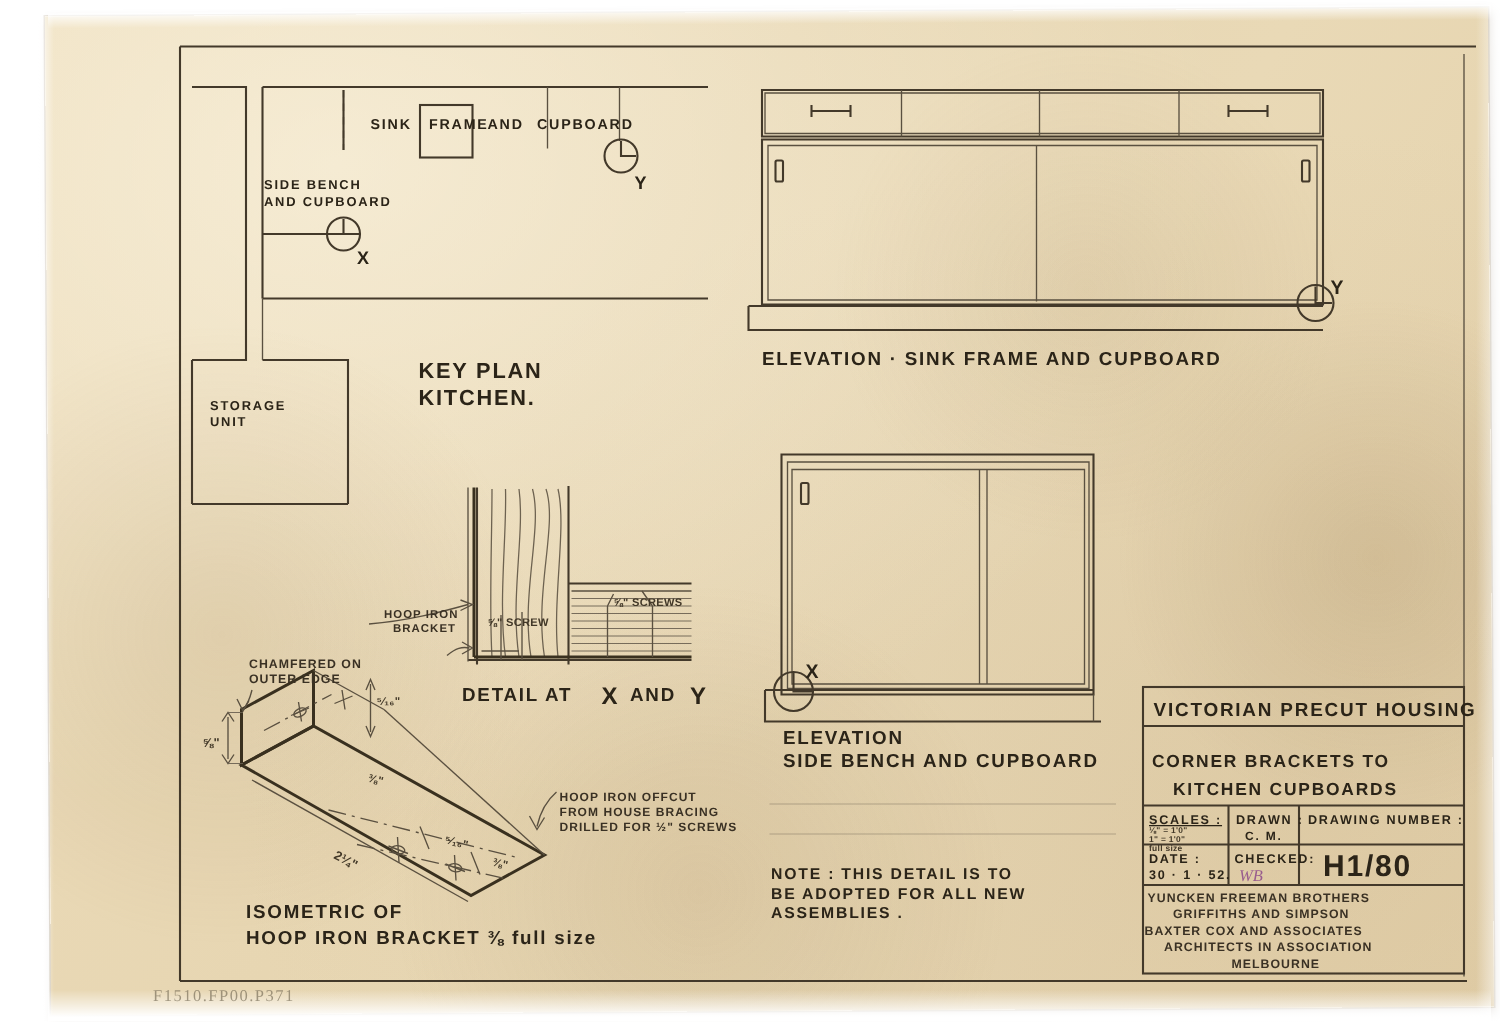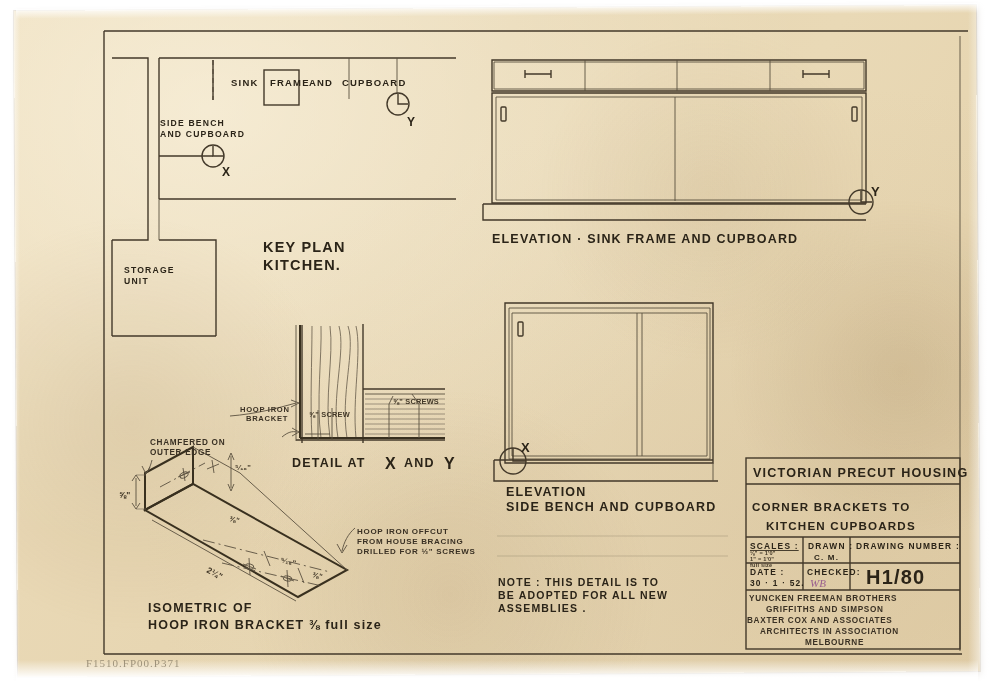--- a/index.html
+++ b/index.html
@@ -1,19 +1,19 @@
 <!DOCTYPE html>
 <html><head>
 <meta charset="utf-8">
 <style>
   html,body{margin:0;padding:0;background:#ffffff;}
   body{width:1000px;height:681px;position:relative;overflow:hidden;
        font-family:"Liberation Sans", sans-serif;}
 
-  #sheet{position:absolute;left:0;top:0;width:968px;height:681px;background:#ffffff;}
+  #sheet{position:absolute;left:16px;top:0;width:968px;height:681px;background:#ffffff;}
 
   
   .paper{
     position:absolute;left:16px;top:8px;width:962px;height:666px;
     background:
       radial-gradient(ellipse at 20% 15%, rgba(255,250,235,.55), rgba(0,0,0,0) 55%),
       radial-gradient(ellipse at 85% 80%, rgba(206,184,146,.35), rgba(0,0,0,0) 60%),
       linear-gradient(120deg,#ecdcba 0%,#e7d6b2 38%,#e9d9b6 62%,#e3d0a9 100%);
     transform:rotate(-0.35deg);
     box-shadow:0 0 0 1px rgba(150,130,95,.35), 2px 3px 7px rgba(90,70,40,.22);

